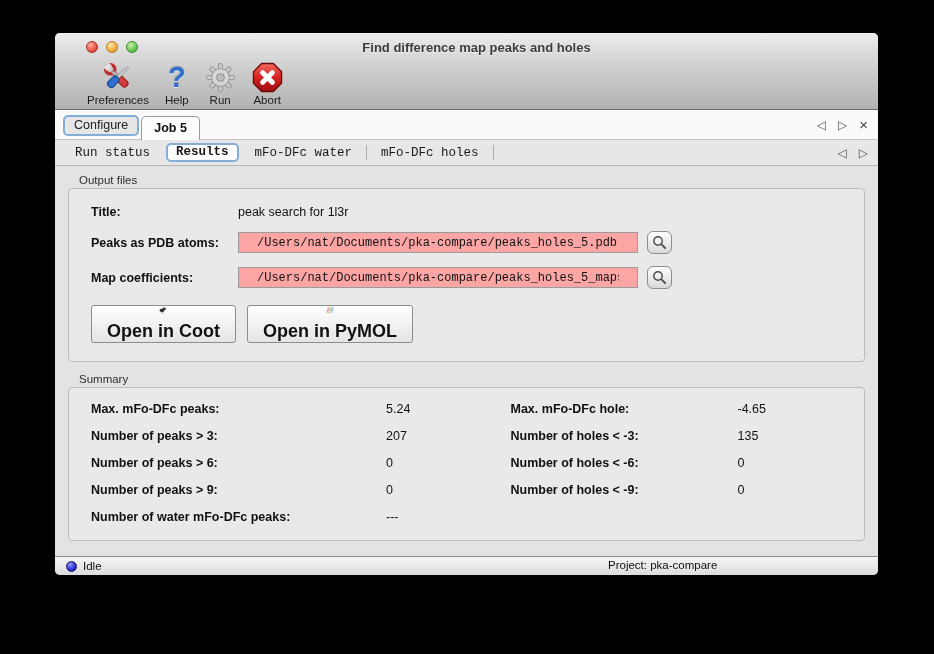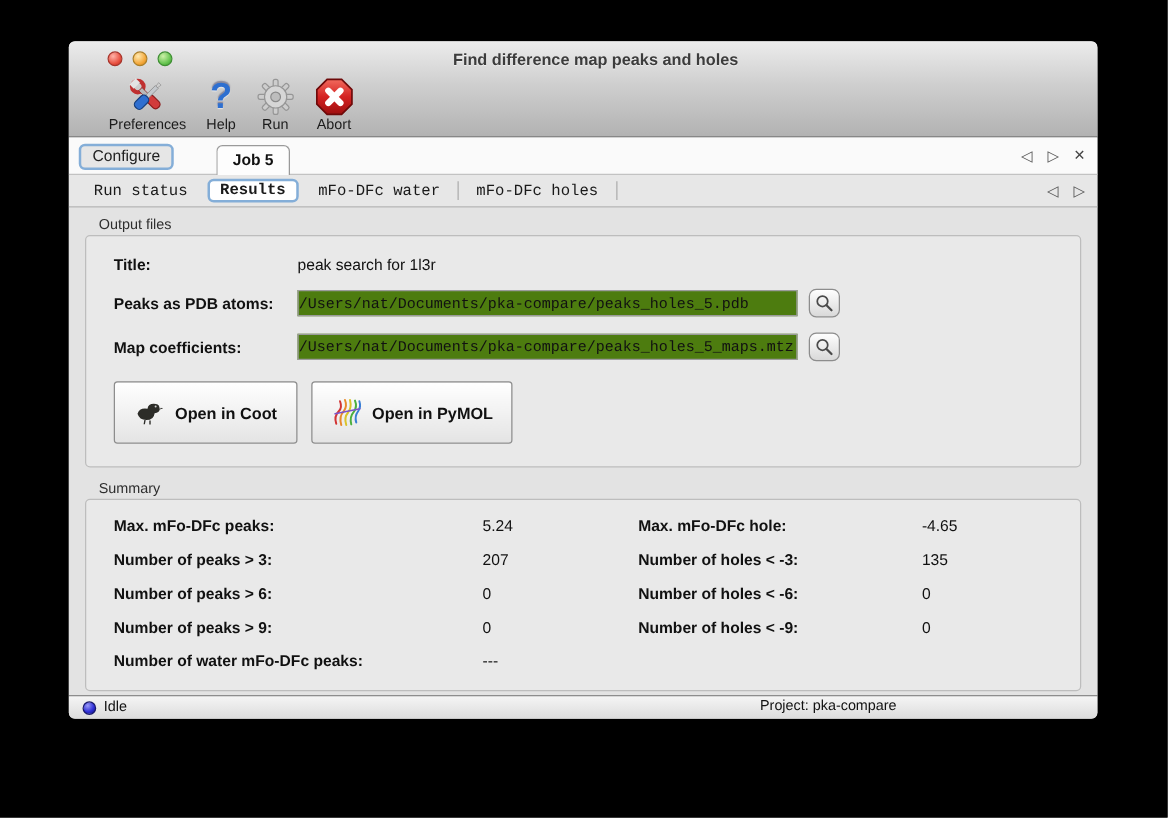--- a/index.html
+++ b/index.html
@@ -26,21 +26,21 @@
 
   .toolbar { height:48px; display:flex; align-items:flex-end; padding:0 6px 3px 6px; gap:4px; }
   .tool { display:flex; flex-direction:column; align-items:center; padding:0 6px; cursor:default; }
   .tool .ticon { height:31px; display:flex; align-items:center; justify-content:center; }
   .tool .tlabel { font-size:11.5px; color:#1c1c1c; margin-top:1px; }
   .helpglyph { font-size:29px; line-height:29px; font-weight:bold; color:#2e6fd0;
     text-shadow:0 1px 1px rgba(255,255,255,0.6), 0 -1px 1px rgba(0,0,60,0.35); }
 
   
   .tabrow1 { height:30px; flex:0 0 30px; background:#fafafa; border-bottom:1px solid #c2c2c2;
-    display:flex; align-items:flex-end; padding:0 8px; position:relative;gap:32px; }
+    display:flex; align-items:flex-end; padding:0 8px; position:relative; }
   .tab-configure { font-size:12.5px; color:#222; background:#e6e6e6;
     border:2px solid #84aed8; border-radius:5px; padding:1px 9px 2px 9px; margin:0 2px 3px 0; }
   .tab-job { font-size:12.5px; font-weight:bold; color:#111; background:#fdfdfd;
     border:1px solid #9a9a9a; border-bottom:none; border-radius:5px 5px 0 0;
     padding:4px 12px 5px 12px; position:relative; bottom:-1px; }
   .tabnav { position:absolute; right:10px; top:0; height:100%; display:flex; align-items:center; gap:12px;
     color:#555; font-size:12px; }
   .tabnav .navx { font-size:15px; line-height:12px; color:#444; }
 
   
@@ -53,29 +53,29 @@
 
   
   .content { flex:1 1 auto; background:#e3e3e3; padding:8px 13px 0 13px; }
   .group-label { font-size:11.5px; color:#2e2e2e; margin:0 0 2px 11px; }
   .group-box { border:1px solid #bdbdbd; border-radius:4px; background:#e9e9e9; }
 
   .box-output { padding:16px 20px 18px 22px; margin-bottom:11px; }
   .frow { display:flex; align-items:center; margin-bottom:12px; }
   .flabel { width:147px; flex:0 0 147px; font-size:12.5px; font-weight:bold; color:#111; }
   .fstatic { font-size:12.5px; color:#111; }
-  .ftext { width:400px; height:21px; border:1px solid #9b9b9b; background:#4d7c0f;
-    font-family:"Liberation Mono", monospace; font-size:12px; color:#111; padding:1px 0; border-radius:0; }
+  .ftext { width:400px; height:21px; border:1px solid #9b9b9b; background:#fca5a5;
+    font-family:"Liberation Mono", monospace; font-size:12px; color:#111; padding:1px 18px; border-radius:0; }
   .browse-btn { width:25px; height:23px; margin-left:9px; border:1px solid #8d8d8d; border-radius:6px;
     background:linear-gradient(#fefefe, #d9d9d9); display:flex; align-items:center; justify-content:center; }
 
   .btnrow { display:flex; gap:11px; margin-top:16px; }
-  .bigbtn { height:50px; display:flex; align-items:center; gap:7px; padding:0 15px;
+  .bigbtn { height:38px; display:flex; align-items:center; gap:7px; padding:0 15px;
     border:1px solid #8d8d8d; border-radius:3px; background:linear-gradient(#ffffff, #e4e4e4);
-    font-size:13px; font-weight:bold; color:#111; }
+    font-size:18px; font-weight:bold; color:#111;flex-direction:column; }
 
   .box-summary { padding:14px 20px 16px 22px; }
   .sumcols { display:flex; }
   .sumcol { width:50%; }
   .sumcol.right { padding-left:43px; }
   .srow { display:flex; margin-bottom:13px; }
   .srow:last-child { margin-bottom:0; }
   .slabel { font-size:12.5px; font-weight:bold; color:#111; }
   .sumcol.left  .slabel { width:295px; flex:0 0 295px; }
   .sumcol.right .slabel { width:227px; flex:0 0 227px; }

